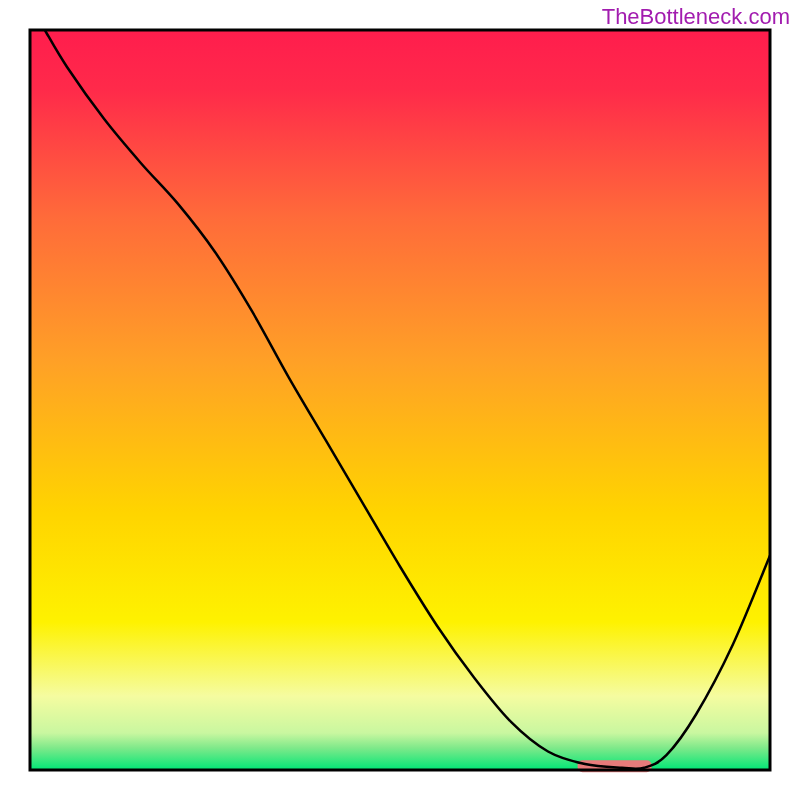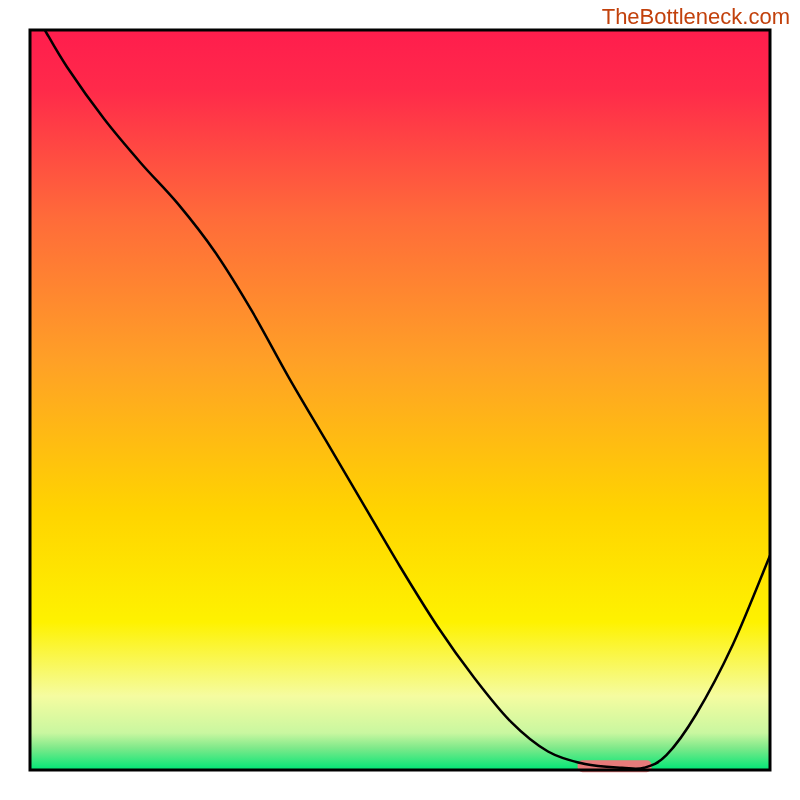--- a/index.html
+++ b/index.html
@@ -12,21 +12,21 @@
   }
   .chart-container {
     position: relative;
     width: 800px;
     height: 800px;
   }
   .watermark {
     position: absolute;
     top: 4px;
     right: 10px;
-    color: #c2410c;
+    color: #a21caf;
     font-size: 22px;
     font-weight: 500;
     z-index: 10;
   }
   svg.chart {
     position: absolute;
     top: 0;
     left: 0;
     width: 800px;
     height: 800px;

